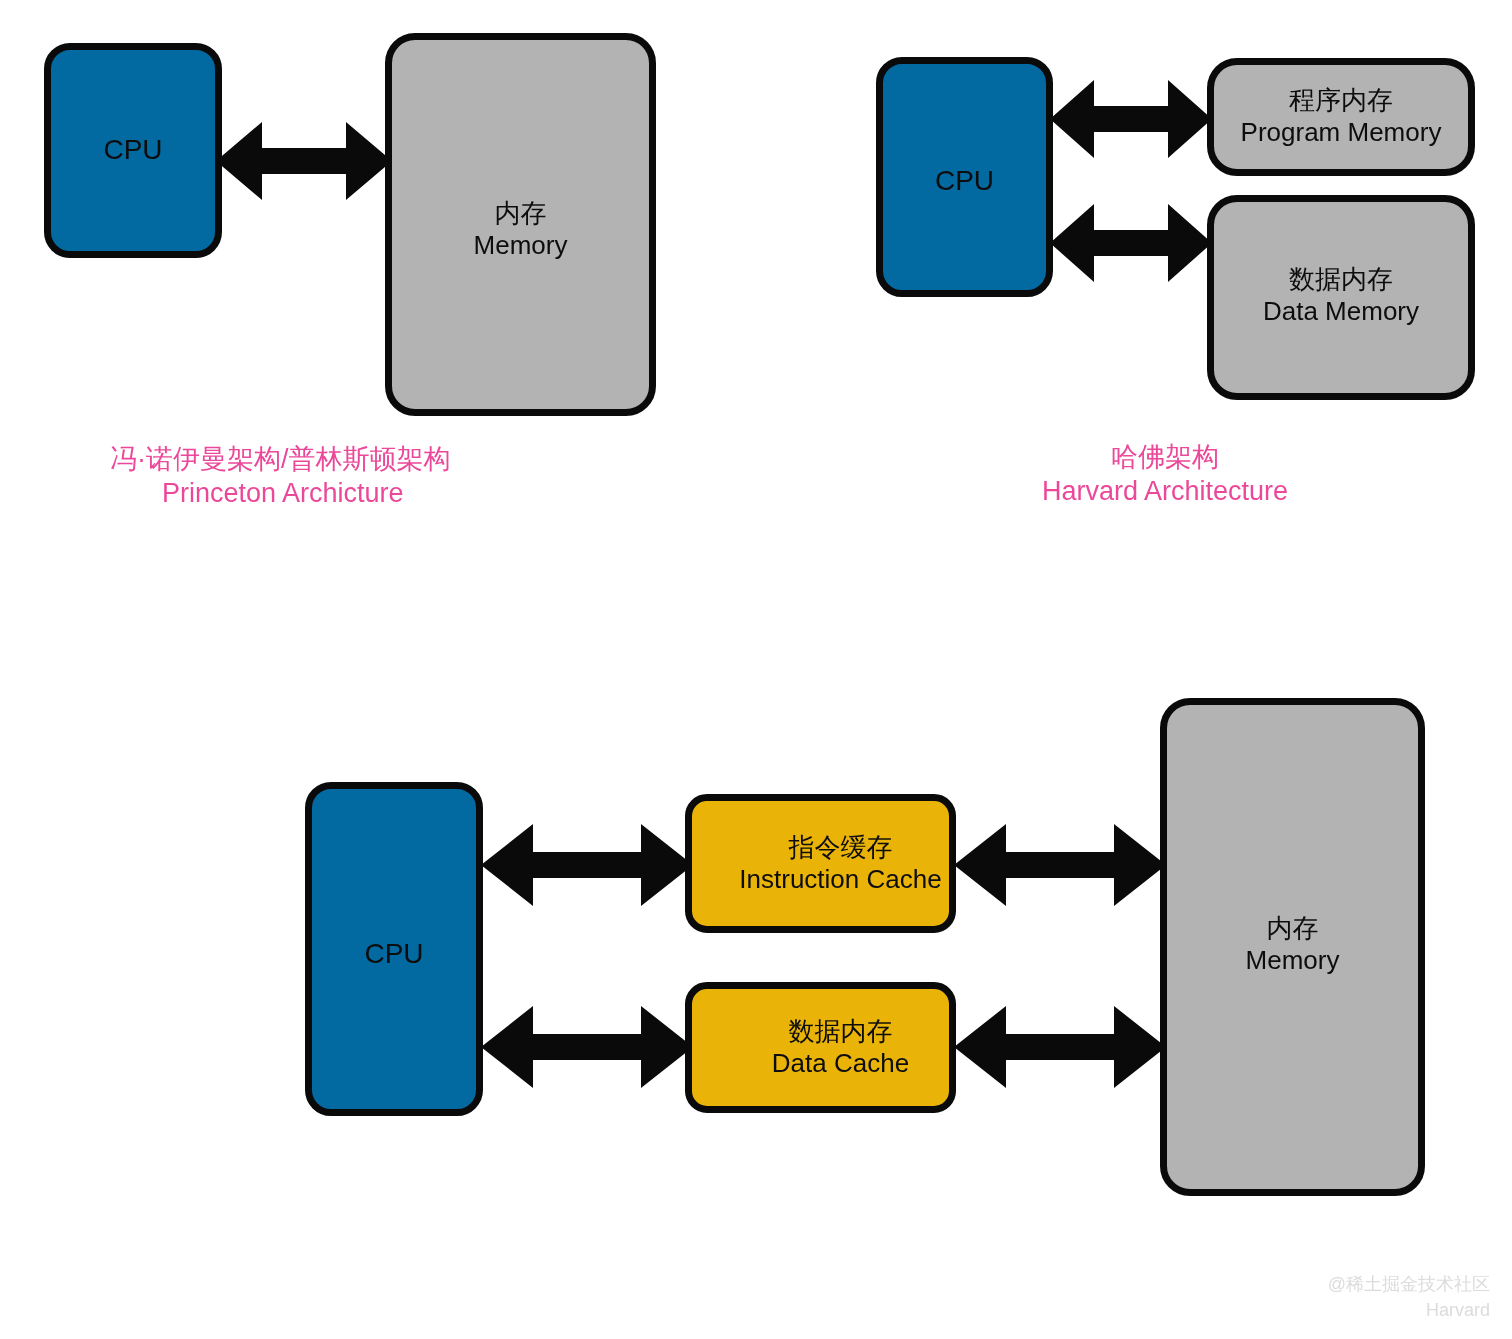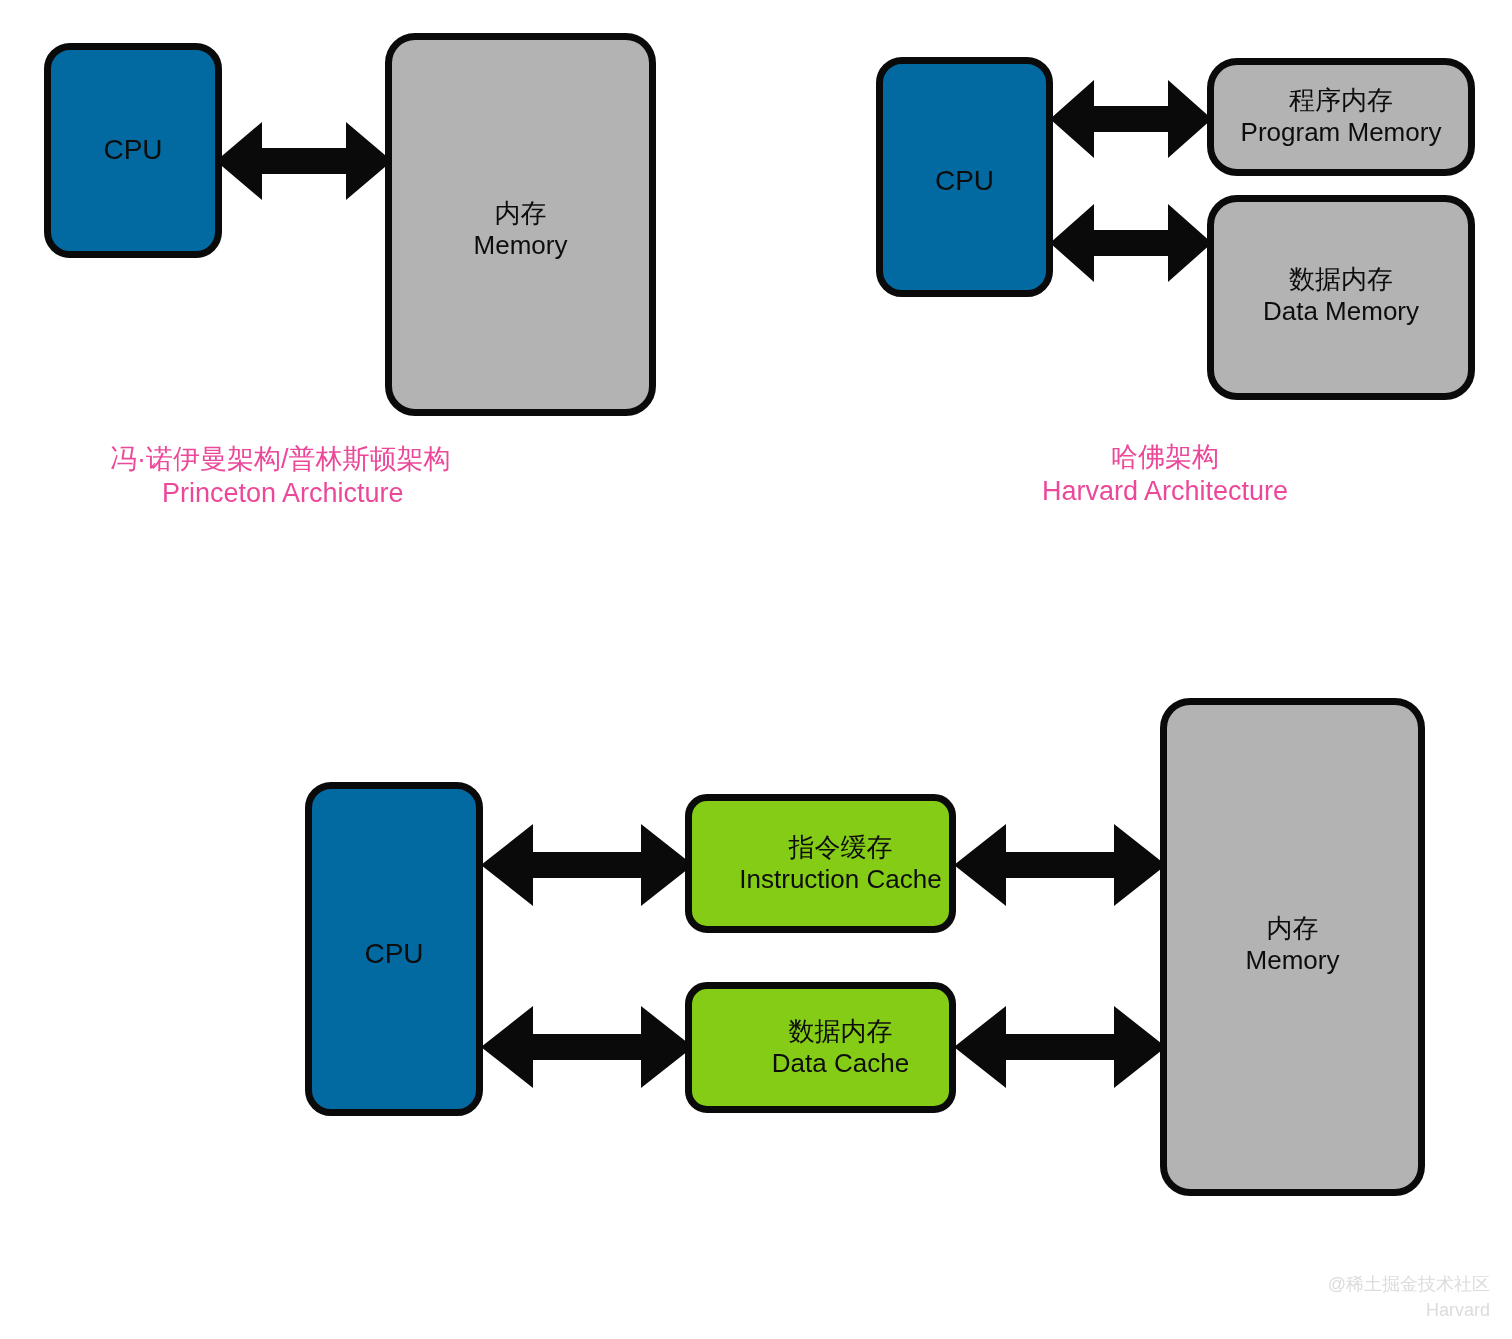--- a/index.html
+++ b/index.html
@@ -33,21 +33,21 @@
     align-items: center;
     justify-content: center;
     text-align: center;
     line-height: 1.22;
     color: #0d0d0d;
   }
   .node .ln { display: block; white-space: nowrap; }
 
   .node.cpu   { background: #0369a1; border-radius: 26px; }
   .node.mem   { background: #b3b3b3; border-radius: 30px; }
-  .node.cache { background: #84cc16; border-radius: 22px; padding-left: 40px; }
+  .node.cache { background: #eab308; border-radius: 22px; padding-left: 40px; }
   .node.anchor-custom { justify-content: flex-start; }
 
   
   .arrow {
     position: absolute;
     pointer-events: none;
   }
   .arrow svg { display: block; width: 100%; height: 100%; }
 
   

